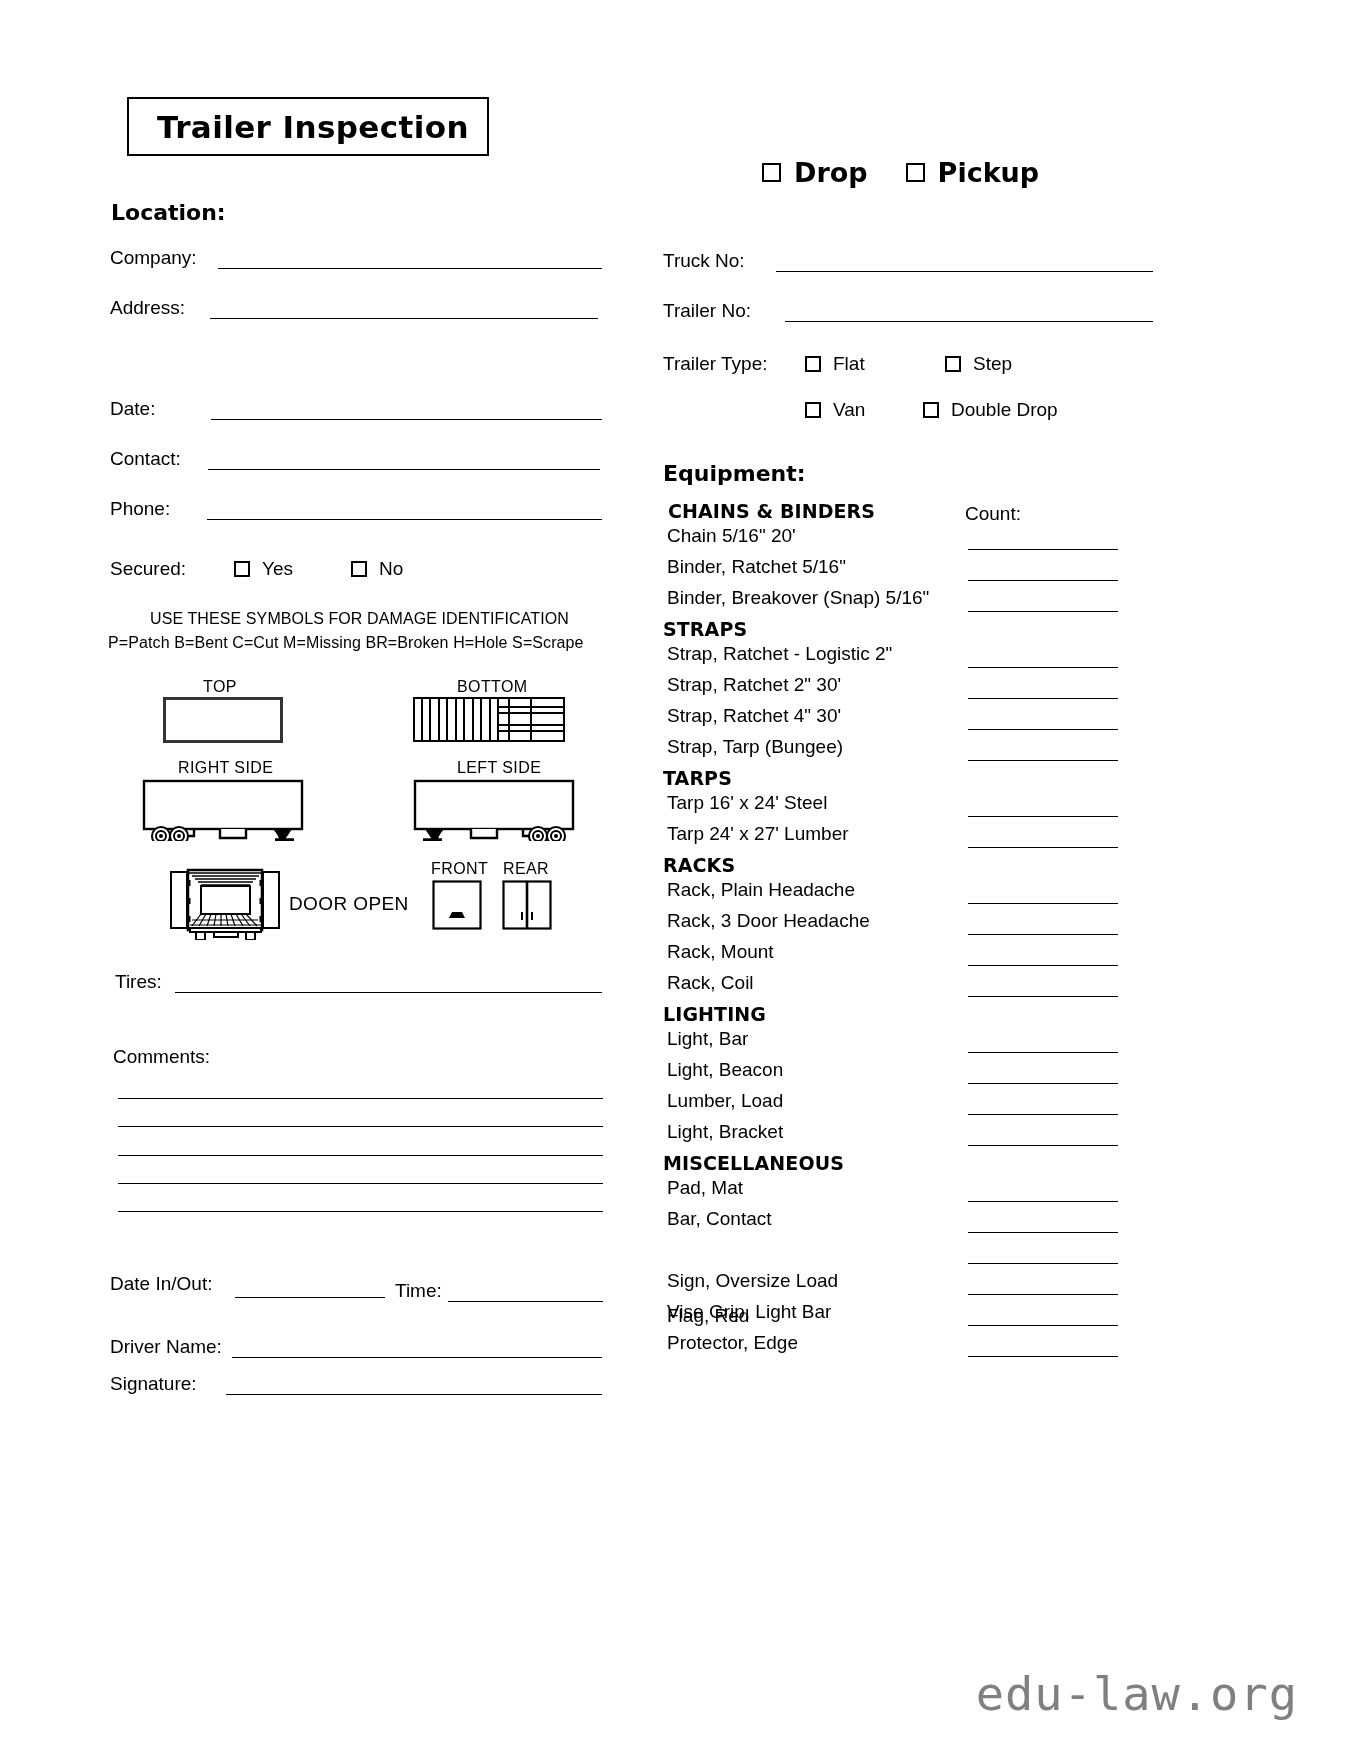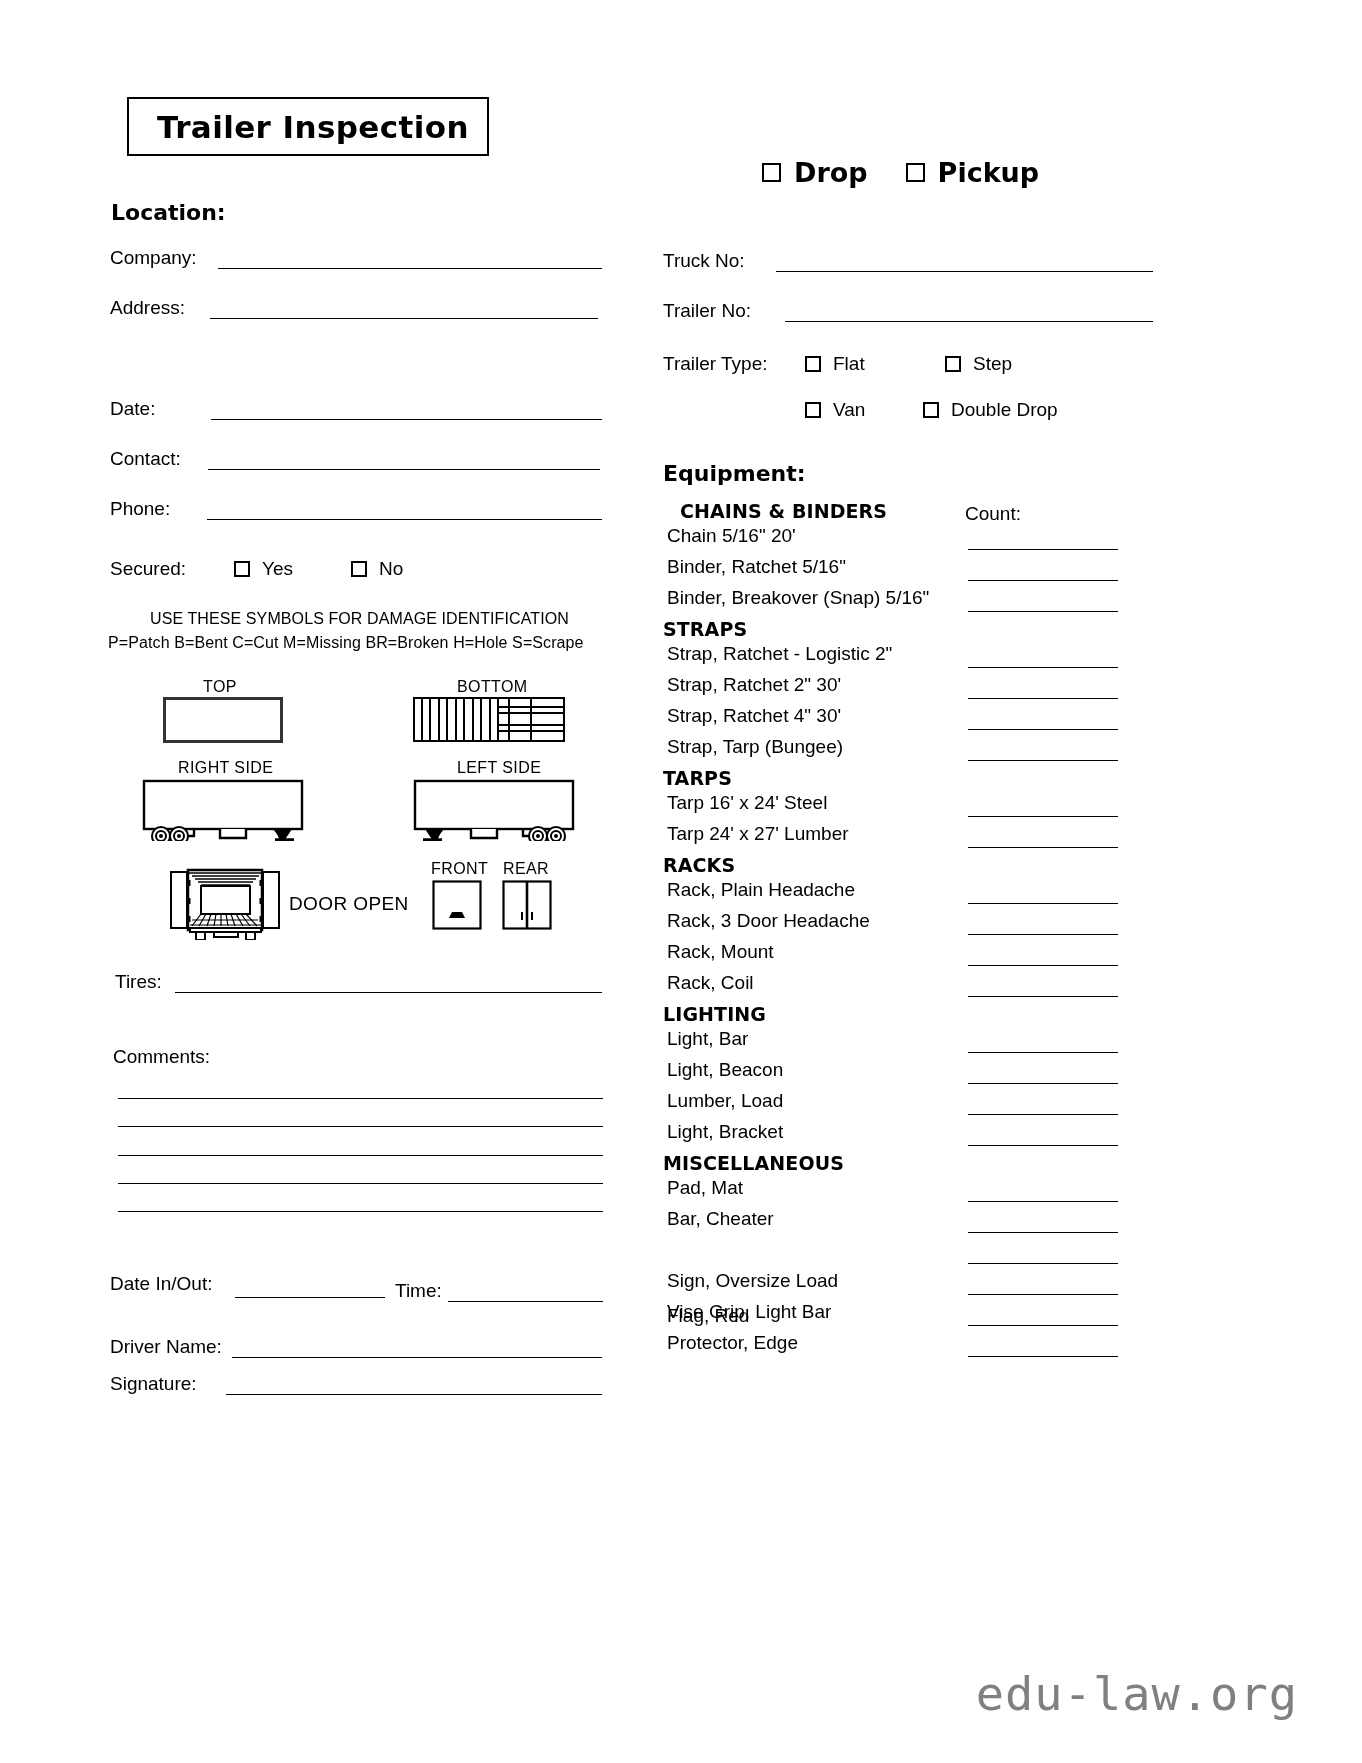--- a/index.html
+++ b/index.html
@@ -449,21 +449,21 @@
       <span class="cbx"></span>
       <span class="chk-label">Double Drop</span>
     </span>
   </div>
 
   <div class="sec-head" style="left:663px; top:461px;">Equipment:</div>
 
   <div class="count-label">Count:</div>
 
   <div class="eq-wrap" id="equipment-list">
-      <div class="eq-group-head" style="position: absolute; left: 17px; top: 0px;">CHAINS &amp; BINDERS</div>
+      <div class="eq-group-head" style="position: absolute; left: 5px; top: 0px;">CHAINS &amp; BINDERS</div>
       <div class="eq-item" style="position: absolute; left: 4px; top: 25px;">Chain 5/16"  20'</div>
       <div class="eq-count-line" style="left: 305px; top: 49px;"></div>
       <div class="eq-item" style="position: absolute; left: 4px; top: 56px;">Binder, Ratchet 5/16"</div>
       <div class="eq-count-line" style="left: 305px; top: 80px;"></div>
       <div class="eq-item" style="position: absolute; left: 4px; top: 87px;">Binder, Breakover (Snap) 5/16"</div>
       <div class="eq-count-line" style="left: 305px; top: 111px;"></div>
       <div class="eq-group-head" style="position: absolute; left: 0px; top: 118px;">STRAPS</div>
       <div class="eq-item" style="position: absolute; left: 4px; top: 143px;">Strap, Ratchet - Logistic 2"</div>
       <div class="eq-count-line" style="left: 305px; top: 167px;"></div>
       <div class="eq-item" style="position: absolute; left: 4px; top: 174px;">Strap, Ratchet 2"  30'</div>
@@ -491,21 +491,21 @@
       <div class="eq-count-line" style="left: 305px; top: 552px;"></div>
       <div class="eq-item" style="position: absolute; left: 4px; top: 559px;">Light, Beacon</div>
       <div class="eq-count-line" style="left: 305px; top: 583px;"></div>
       <div class="eq-item" style="position: absolute; left: 4px; top: 590px;">Lumber, Load</div>
       <div class="eq-count-line" style="left: 305px; top: 614px;"></div>
       <div class="eq-item" style="position: absolute; left: 4px; top: 621px;">Light, Bracket</div>
       <div class="eq-count-line" style="left: 305px; top: 645px;"></div>
       <div class="eq-group-head" style="position: absolute; left: 0px; top: 652px;">MISCELLANEOUS</div>
       <div class="eq-item" style="position: absolute; left: 4px; top: 677px;">Pad, Mat</div>
       <div class="eq-count-line" style="left: 305px; top: 701px;"></div>
-      <div class="eq-item" style="position: absolute; left: 4px; top: 708px;">Bar, Cheater</div>
+      <div class="eq-item" style="position: absolute; left: 4px; top: 708px;">Bar, Contact</div>
       <div class="eq-count-line" style="left: 305px; top: 732px;"></div>
       <div class="eq-item" style="position: absolute; left: 4px; top: 765px; margin-top: 40px;">Flag, Red</div>
       <div class="eq-count-line" style="left: 305px; top: 763px;"></div>
       <div class="eq-item" style="position: absolute; left: 4px; top: 770px;">Sign, Oversize Load</div>
       <div class="eq-count-line" style="left: 305px; top: 794px;"></div>
       <div class="eq-item" style="position: absolute; left: 4px; top: 801px;">Vise Grip, Light Bar</div>
       <div class="eq-count-line" style="left: 305px; top: 825px;"></div>
       <div class="eq-item" style="position: absolute; left: 4px; top: 832px;">Protector, Edge</div>
       <div class="eq-count-line" style="left: 305px; top: 856px;"></div>
     </div>

